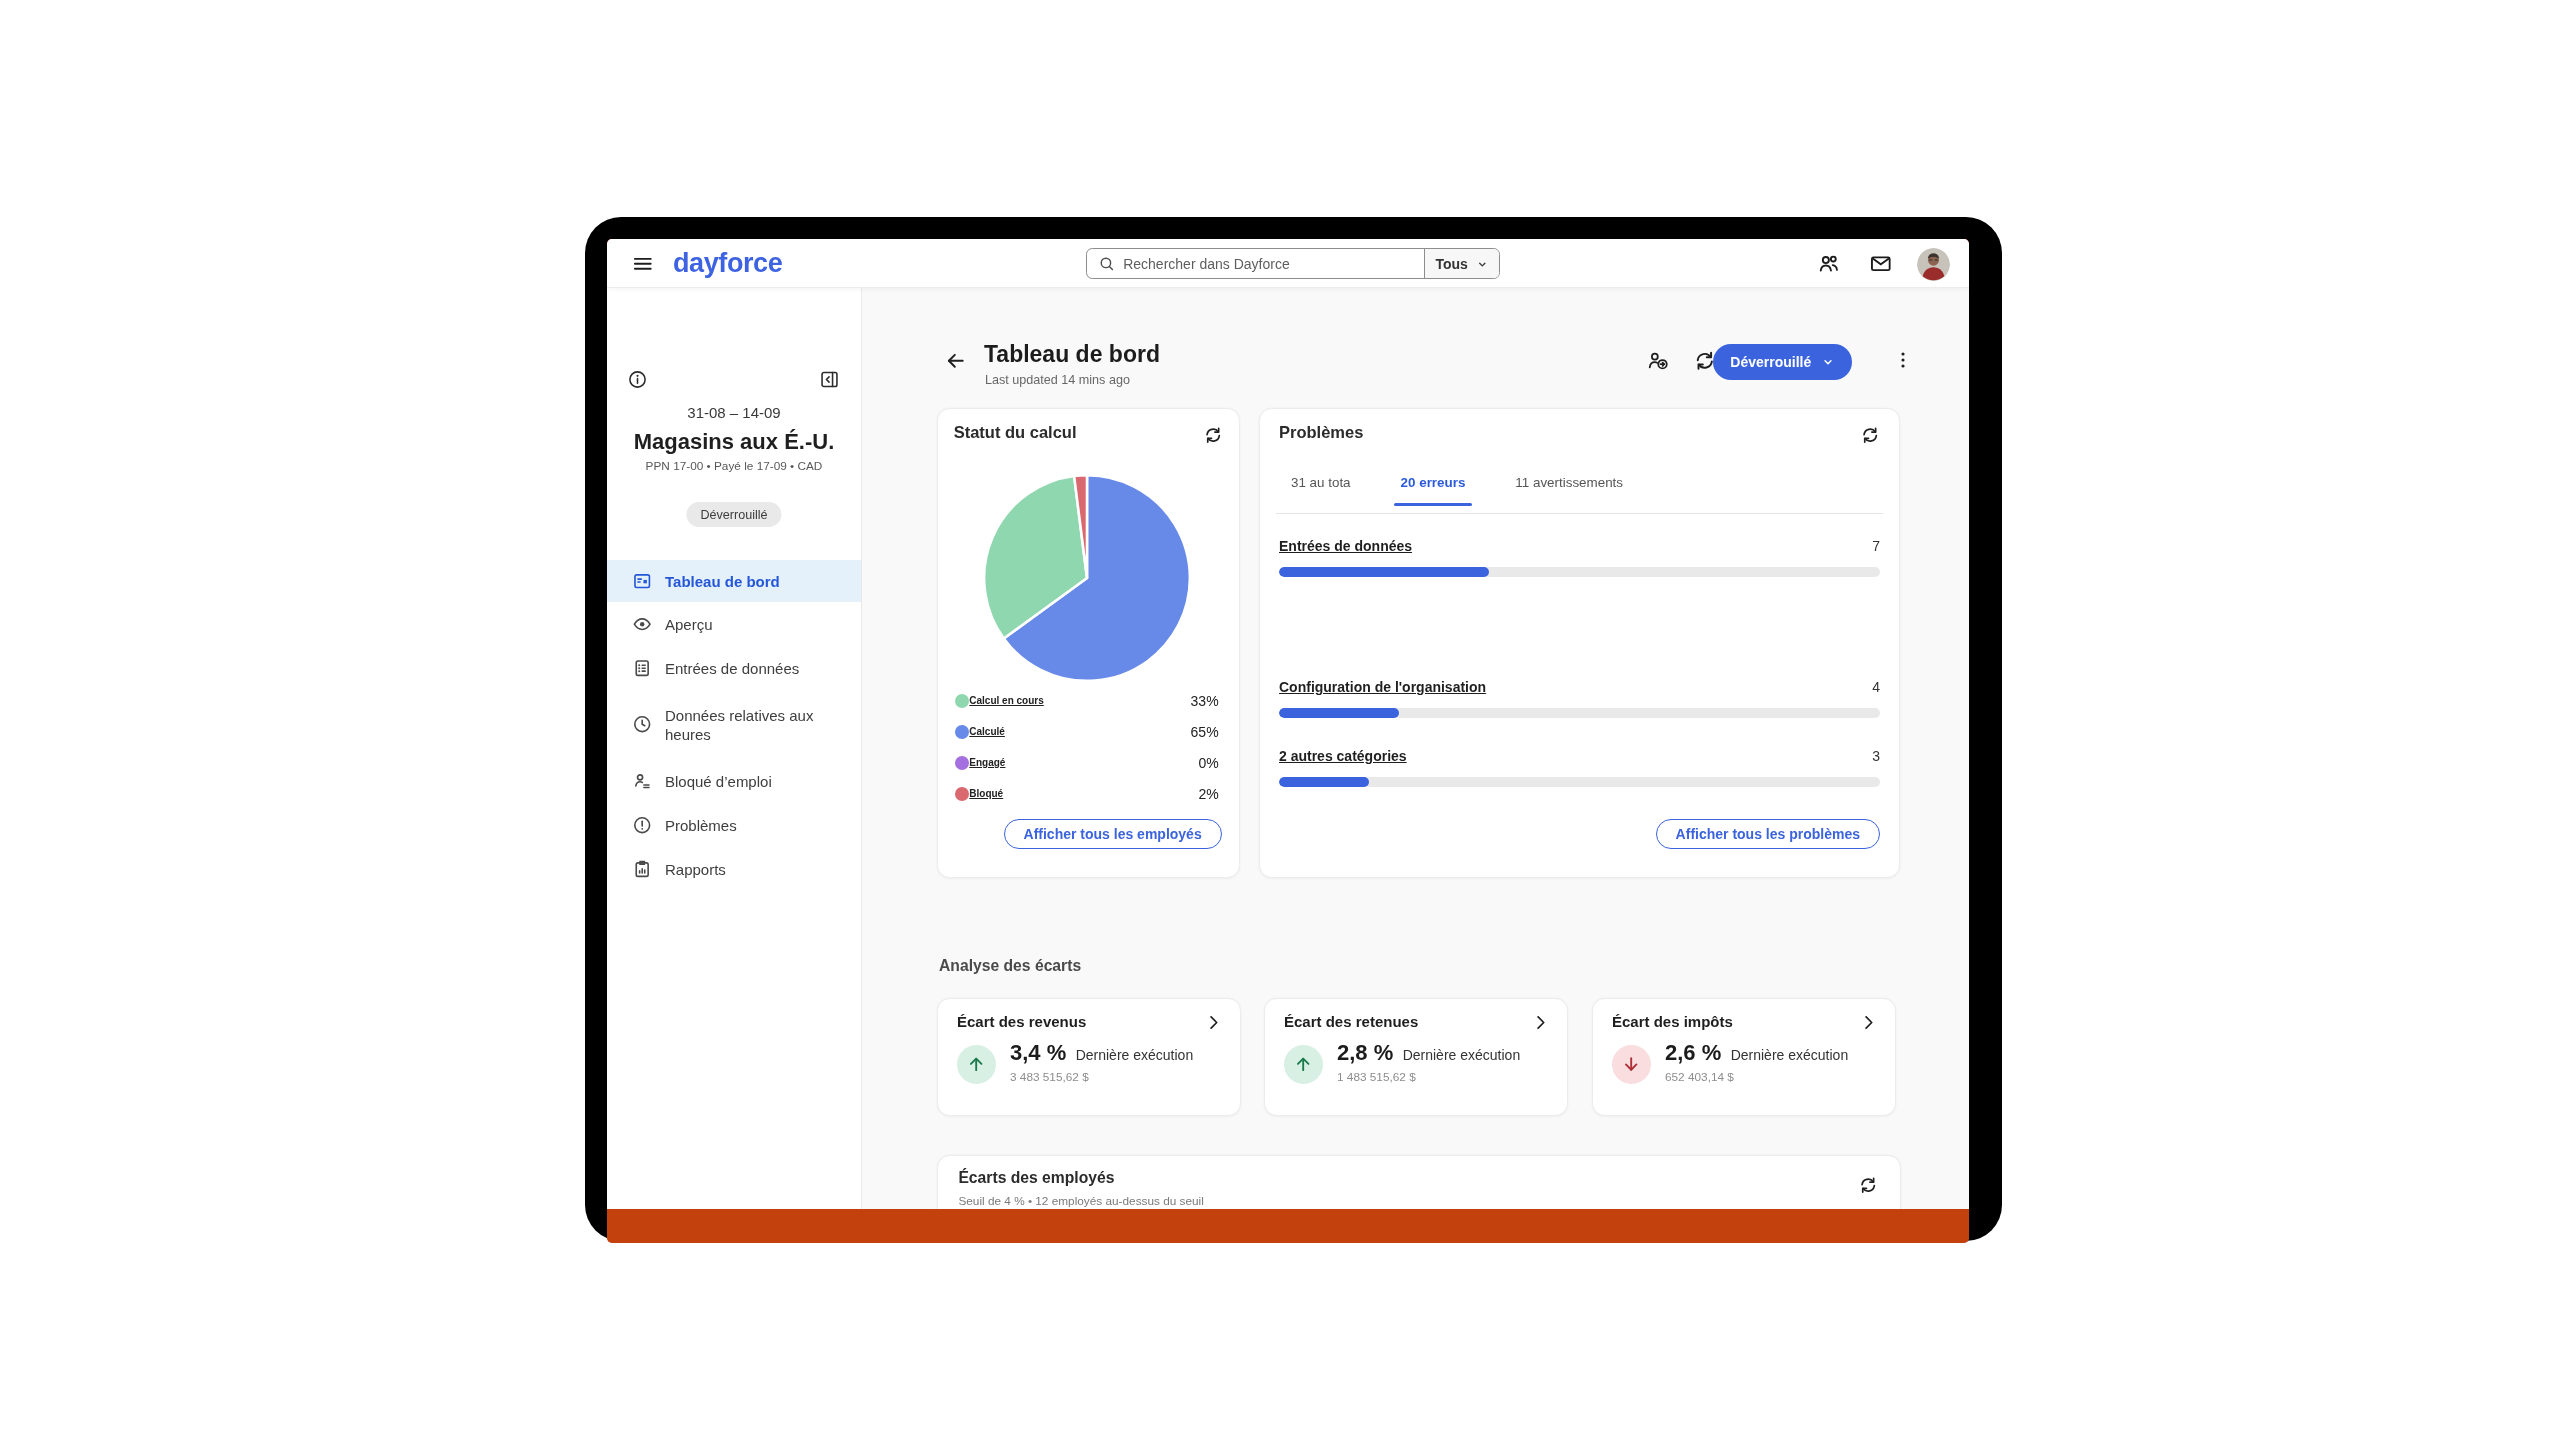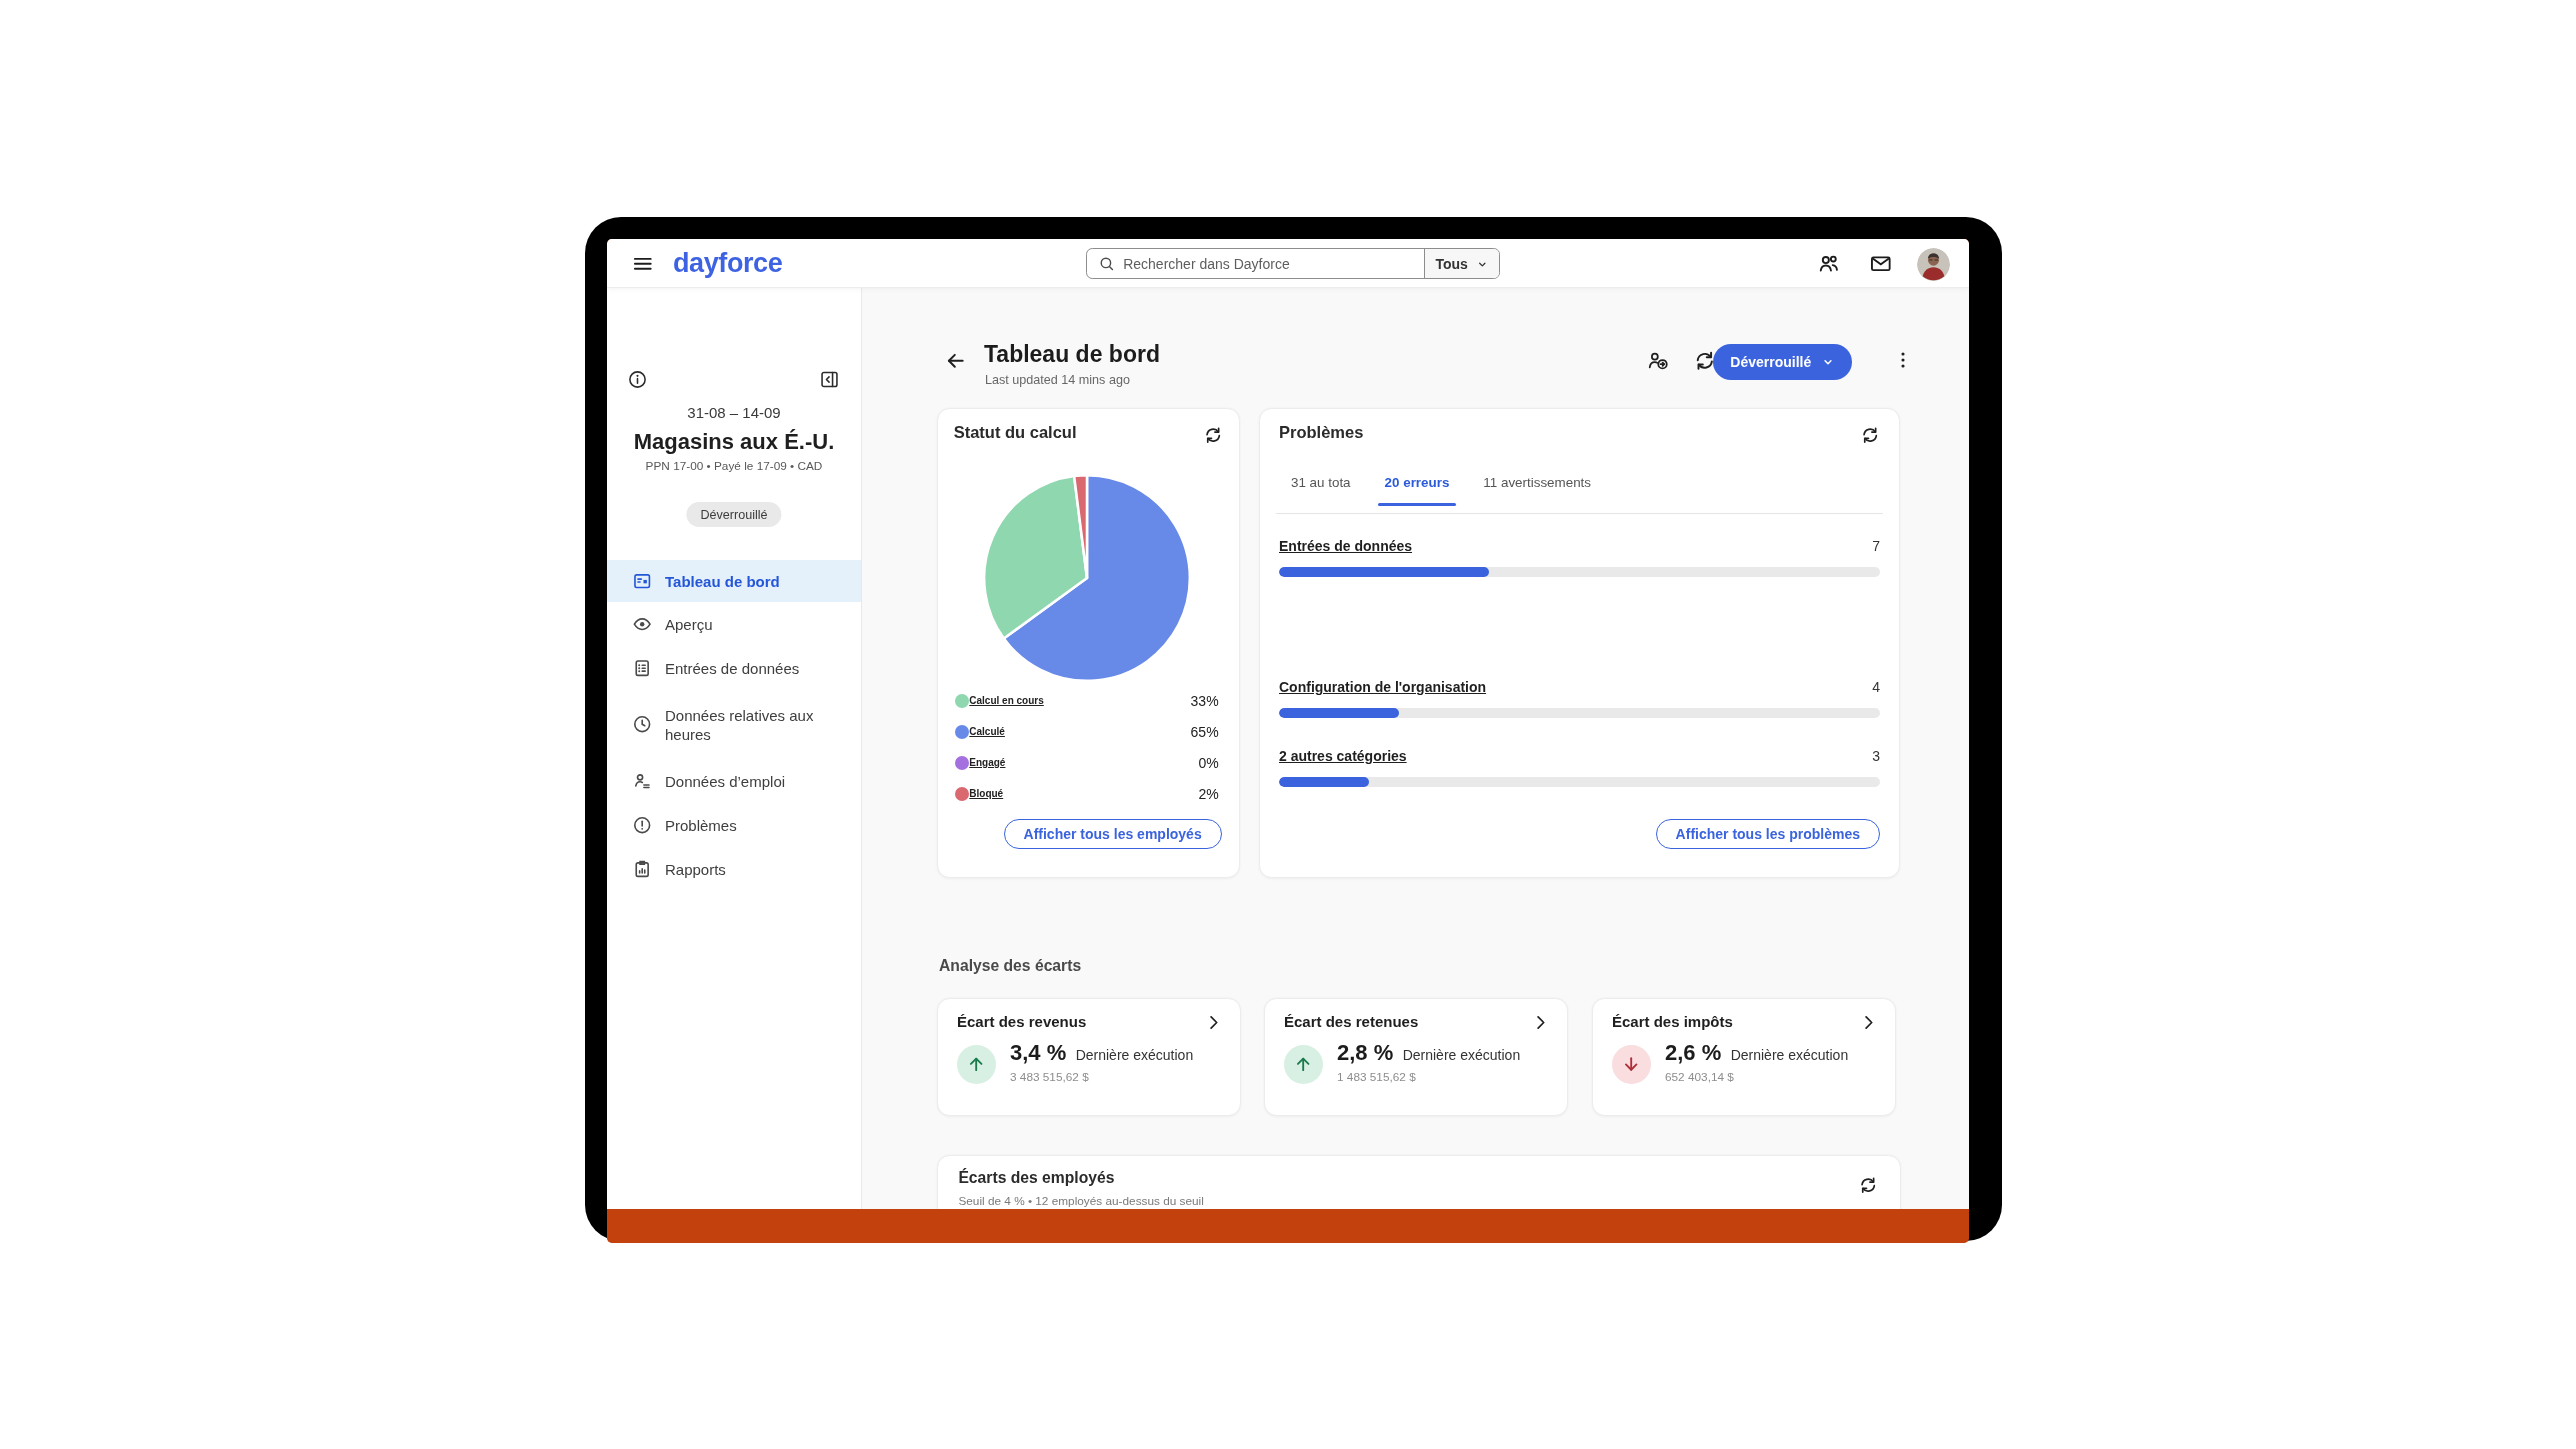--- a/index.html
+++ b/index.html
@@ -59,21 +59,21 @@
   .legend-row { position:relative; height:31px; display:flex; align-items:center; padding:0 20.4px 0 17.3px; }
   .legend-dot { width:14px; height:14px; border-radius:50%; flex:0 0 auto; }
   .legend-label { margin-left:0; font-size:10px; font-weight:700; color:#222; text-decoration:underline; cursor:pointer; }
   .legend-val { margin-left:auto; font-size:14px; color:#222; }
   .ghost-btn { position:absolute; height:30px; border:1.6px solid #3a63dd; border-radius:15px; background:#fff; color:#3a63dd; font-size:14px; font-weight:700; font-family:inherit; padding:0 19px; cursor:pointer; }
   .card-calc .ghost-btn { right:17.3px; bottom:28px; }
 
   
   .card-issues { left:397px; top:120px; width:641px; height:470px; }
   .card-issues .card-title { position:absolute; left:19px; top:14px; }
-  .tabs { position:absolute; left:31px; top:66px; display:flex; gap:34px; }
+  .tabs { position:absolute; left:31px; top:66px; display:flex; gap:50px; }
   .tab { position:relative; font-size:13.4px; color:#555; padding-bottom:15.7px; cursor:pointer; white-space:nowrap; }
   .tab.active { color:#2b5bdb; font-weight:700; }
   .tab.active::after { content:""; position:absolute; left:-6.3px; right:-6.3px; bottom:0; height:3.1px; background:#3a63dd; border-radius:1.6px; }
   .tabs-line { position:absolute; left:15.7px; right:15.7px; top:104px; height:0.8px; background:#e5e5e5; }
   .issue-item { position:absolute; left:19px; right:19px; }
   .issue-head { display:flex; align-items:baseline; }
   .issue-label { font-size:14px; font-weight:700; color:#1f1f1f; text-decoration:underline; cursor:pointer; }
   .issue-count { margin-left:auto; font-size:14px; color:#333; }
   .issue-bar { margin-top:12.6px; height:10.2px; border-radius:5.5px; background:#e9e9e9; overflow:hidden; }
   .issue-fill { height:100%; border-radius:5.5px; background:#3a63dd; }
@@ -219,21 +219,21 @@
         <span class="mi-label">Données relatives aux heures</span>
       </div>
       <div class="menu-item">
         <span class="mi-icon">
           <svg viewBox="0 0 24 24" fill="none" stroke="currentColor" stroke-width="1.9" stroke-linecap="round">
                 <circle cx="9.5" cy="7.5" r="3"></circle>
                 <path d="M4.5 17.5c.5-3 2.4-4.8 5-4.8 1 0 1.9.3 2.7.8"></path>
                 <path d="M14 16.5h6M14 19.5h6"></path>
               </svg>
         </span>
-        <span class="mi-label">Données d’emploi</span>
+        <span class="mi-label">Bloqué d’emploi</span>
       </div>
       <div class="menu-item">
         <span class="mi-icon">
           <svg viewBox="0 0 24 24" fill="none" stroke="currentColor" stroke-width="1.9" stroke-linecap="round">
                 <circle cx="12" cy="12" r="8.7"></circle>
                 <path d="M12 7.5v5.5"></path>
                 <circle cx="12" cy="16.3" r="1.1" fill="currentColor" stroke="none"></circle>
               </svg>
         </span>
         <span class="mi-label">Problèmes</span>

